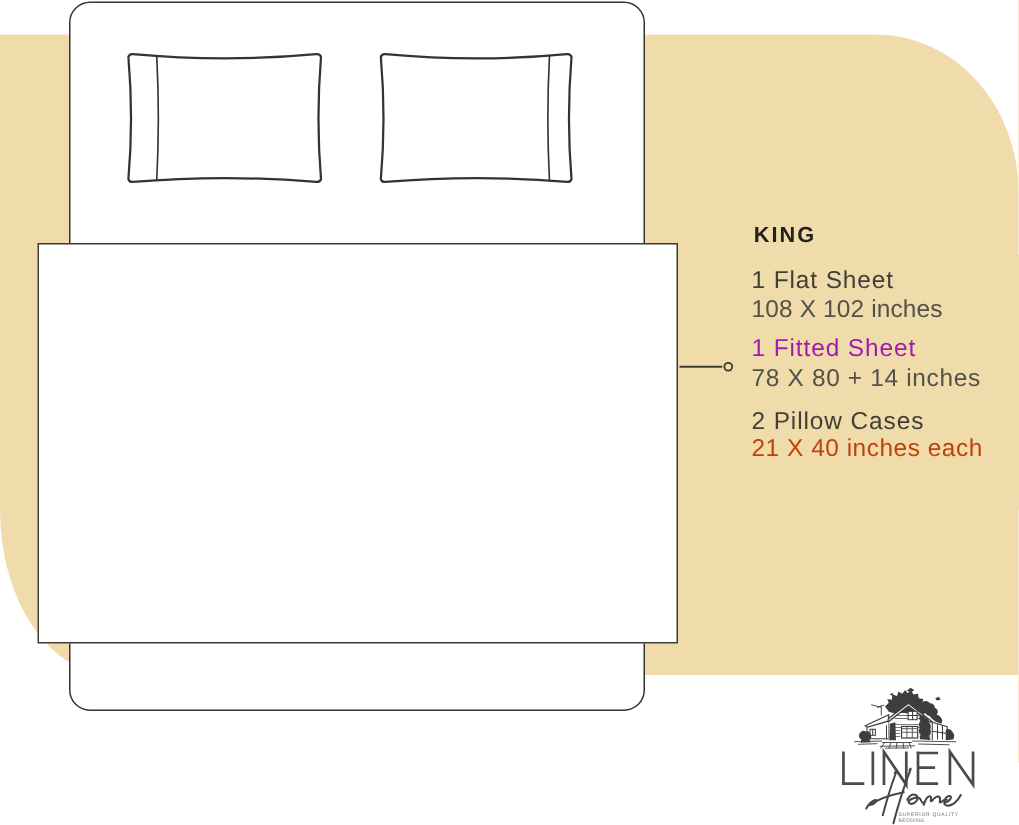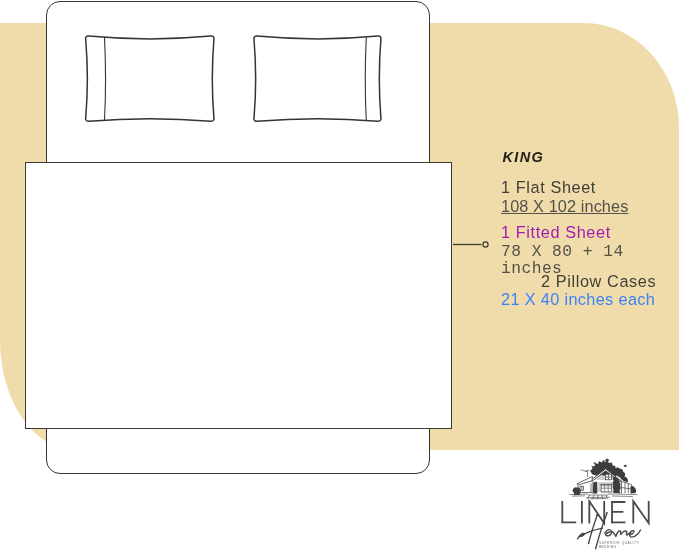--- a/index.html
+++ b/index.html
@@ -25,33 +25,33 @@
   </g>
 </svg>
 
 <div style="position:absolute;left:24.6px;top:162.4px;width:427.8px;height:266.5px;background:#ffffff;border:1.8px solid #3a3a33;box-sizing:border-box;"></div>
 
 <svg width="679" height="550" viewBox="0 0 679 550" style="position:absolute;left:0;top:0;">
   <line x1="453" y1="244.5" x2="481.5" y2="244.5" stroke="#3a3a33" stroke-width="1.3"></line>
   <circle cx="485.5" cy="244.5" r="2.6" fill="#f0dcaa" stroke="#3a3a33" stroke-width="1.2"></circle>
 </svg>
 
-<div style="position:absolute;left:502.5px;top:150px;font-size:14.5px;font-weight:bold;letter-spacing:1.35px;color:#21211d;line-height:1;font-style:italic;">KING</div>
+<div style="position:absolute;left:502.5px;top:150px;font-size:14.5px;font-weight:bold;letter-spacing:1.35px;color:#21211d;line-height:1;">KING</div>
 
 <div style="position:absolute;left:501px;top:178.5px;font-size:16.3px;letter-spacing:0.6px;color:#403f38;line-height:1;text-align:center;">1 Flat Sheet</div>
 
-<div style="position:absolute;left:501px;top:197.5px;font-size:16.3px;letter-spacing:0.1px;color:#53514a;line-height:1;text-decoration:underline;">108 X 102 inches</div>
+<div style="position:absolute;left:501px;top:197.5px;font-size:16.3px;letter-spacing:0.1px;color:#53514a;line-height:1;">108 X 102 inches</div>
 
 <div style="position:absolute;left:501px;top:224.2px;font-size:16.3px;letter-spacing:0.6px;color:#a21caf;line-height:1;">1 Fitted Sheet</div>
 
-<div style="position:absolute;left:501px;top:244.3px;font-size:16.3px;letter-spacing:0.45px;color:#53514a;line-height:1;font-family:Liberation Mono, monospace;">78 X 80 + 14 inches</div>
+<div style="position:absolute;left:501px;top:244.3px;font-size:16.3px;letter-spacing:0.45px;color:#53514a;line-height:1;">78 X 80 + 14 inches</div>
 
-<div style="position:absolute;left:501px;top:273.3px;font-size:16.3px;letter-spacing:0.6px;color:#403f38;line-height:1;margin-left:40px;">2 Pillow Cases</div>
+<div style="position:absolute;left:501px;top:273.3px;font-size:16.3px;letter-spacing:0.6px;color:#403f38;line-height:1;">2 Pillow Cases</div>
 
-<div style="position:absolute;left:501px;top:291.3px;font-size:16.3px;letter-spacing:0.35px;color:#3b82f6;line-height:1;">21 X 40 inches each</div>
+<div style="position:absolute;left:501px;top:291.3px;font-size:16.3px;letter-spacing:0.35px;color:#c2410c;line-height:1;">21 X 40 inches each</div>
 
 <svg width="679" height="550" viewBox="0 0 679 550" style="position:absolute;left:0;top:0;">
 
   <g fill="#3d3d3d">
     <path d="M 591.5 473 l -1.5 -2 l 2.5 -2.5 l -1 -2.5 l 3 0.5 l 0.5 -3.5 l 3 1 l 1 -3 l 2.5 1.5 l 2 -2.5 l 1.5 2 l 2.5 -1.5 l 1.5 2.5 l 3 -0.5 l 0.5 3 l 3 0.5 l -0.5 3 l 2.5 1.5 l -1.5 2.5 l 1.5 2 l -2.5 1.5 l -4 -1.5 l -4.5 1 l -5 -1 l -5.5 0.5 l -3.5 -1 z"></path>
     <path d="M 604.5 460.5 l 2.5 -2 l 2.5 1.5 l -2 1.5 z"></path>
     <path d="M 596.5 464.5 l -3.5 -1.5 l 2 -1 z"></path>
     <path d="M 615 468 q 3 -1.5 5 0.8 q 3 0 3.2 3 q 2.6 1.2 1.8 3.8 l -2.5 3 l -4.5 -2 l -4.5 -4.8 z"></path>
     <path d="M 622.5 476.5 q 3 -0.8 4.5 1.5 q 2 2.2 0.5 4.5 l -4 -1.5 l -3.5 -3 z"></path>
     <path d="M 623.5 465.5 l 2.5 -1 l 1 2 l -2.5 0.5 z"></path>

